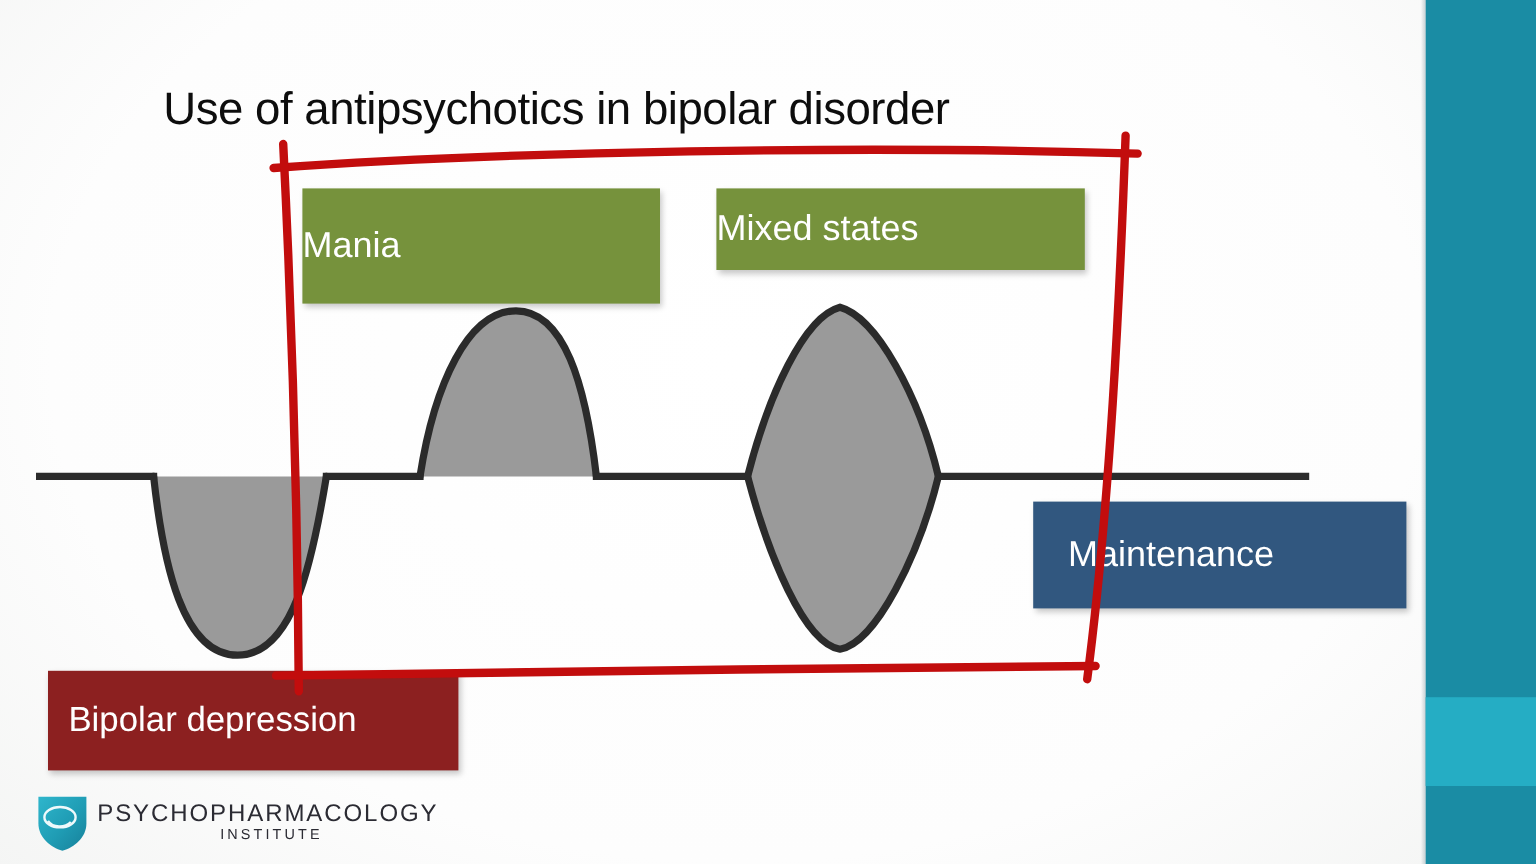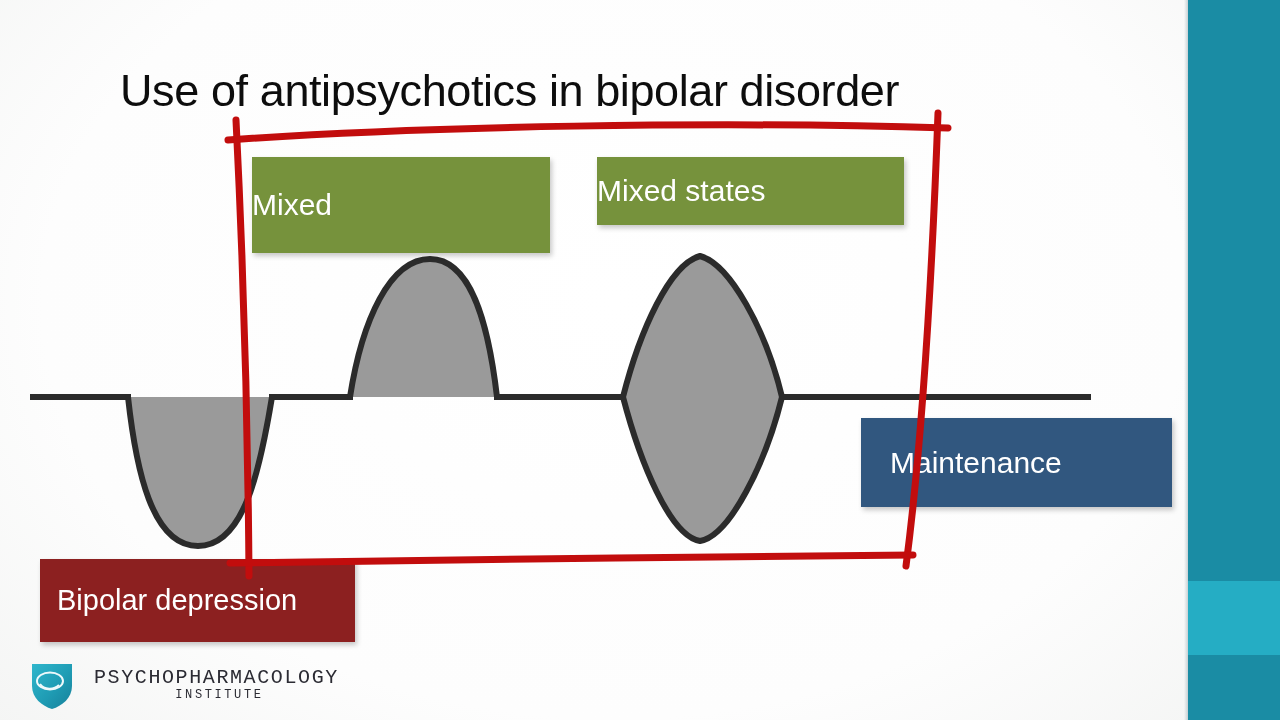--- a/index.html
+++ b/index.html
@@ -43,24 +43,24 @@
   #sidebar .band-edge {
     position: absolute;
     top: 0; bottom: 0;
     left: -4px;
     width: 4px;
     background: linear-gradient(to right, rgba(160,175,180,0.0), rgba(140,160,168,0.45));
   }
   
   #title {
     position: absolute;
-    left: 120px;
+    left: 136px;
     top: 60px;
     width: 1060px;
-    font-size: 45px;
+    font-size: 38px;
     line-height: 62px;
     color: #0d0d0d;
     letter-spacing: -0.4px;
     white-space: nowrap;
   }
   
   #chart {
     position: absolute;
     left: 0;
     top: 0;
@@ -92,21 +92,21 @@
     left: 861px; top: 418px;
     width: 311px; height: 89px;
     background: #31577f;
     justify-content: flex-start;
     padding-left: 29px;
     box-sizing: border-box;
     font-size: 30px;
   }
   #box-depression {
     left: 40px; top: 559px;
-    width: 315px; height: 83px;
+    width: 342px; height: 83px;
     background: #8c2020;
     justify-content: flex-start;
     padding-left: 17px;
     box-sizing: border-box;
     font-size: 29px;
   }
   
   #annotation {
     position: absolute;
     left: 0; top: 0;
@@ -114,22 +114,22 @@
   }
   
   #logo {
     position: absolute;
     left: 30px;
     top: 660px;
     display: flex;
     align-items: center;
   }
   #logo .logo-text {
-    margin-left: 20px;
-    font-family: Liberation Mono, monospace;
+    margin-left: 7px;
+    font-family: Liberation Sans, sans-serif;
     color: #2b2b33;
     line-height: 1.12;
   }
   #logo .logo-line1 {
     font-size: 20px;
     letter-spacing: 1.6px;
   }
   #logo .logo-line2 {
     font-size: 12px;
     letter-spacing: 2.6px;
@@ -163,21 +163,21 @@
     <path d="M 128,397 C 136,470 152,546 198,546 C 244,546 260,470 272,397" fill="none" stroke="#2b2b2b" stroke-width="6" stroke-linecap="round"></path>
     <path d="M 272,397 L 350,397" fill="none" stroke="#2b2b2b" stroke-width="6" stroke-linecap="square"></path>
     <path d="M 350,397 C 362,320 390,259 430,259 C 470,259 488,320 497,397" fill="none" stroke="#2b2b2b" stroke-width="6" stroke-linecap="round"></path>
     <path d="M 497,397 L 623,397" fill="none" stroke="#2b2b2b" stroke-width="6" stroke-linecap="square"></path>
     <path d="M 623,397 C 640,330 670,264 700,256 C 730,264 766,330 782,397
              C 766,462 730,536 700,541 C 670,536 640,462 623,397 Z" fill="none" stroke="#2b2b2b" stroke-width="6" stroke-linejoin="round"></path>
     <path d="M 782,397 L 1088,397" fill="none" stroke="#2b2b2b" stroke-width="6" stroke-linecap="square"></path>
   </svg>
 
   <div class="label-box" id="box-mania">
-    <span>Mixed</span>
+    <span>Mania</span>
   </div>
   <div class="label-box" id="box-mixed">
     <span>Mixed states</span>
   </div>
   <div class="label-box" id="box-maintenance">
     <span>Maintenance</span>
   </div>
   <div class="label-box" id="box-depression">
     <span>Bipolar depression</span>
   </div>

